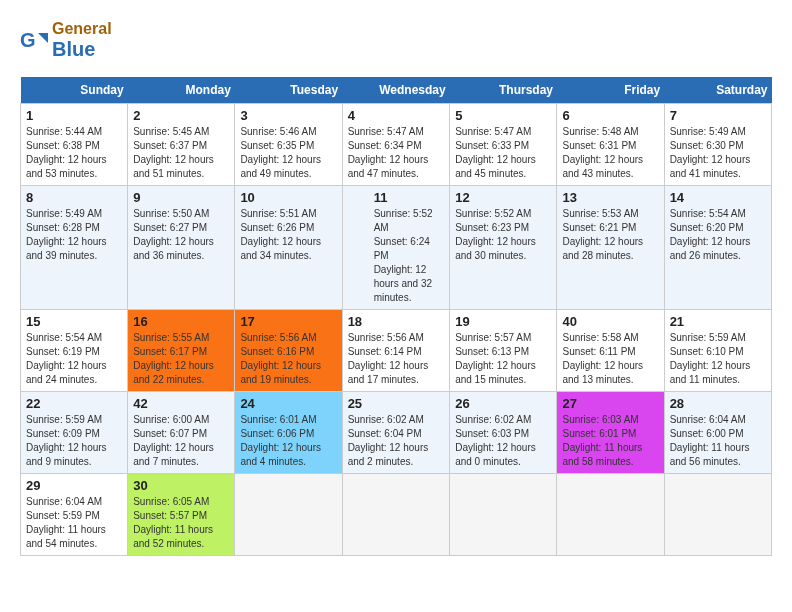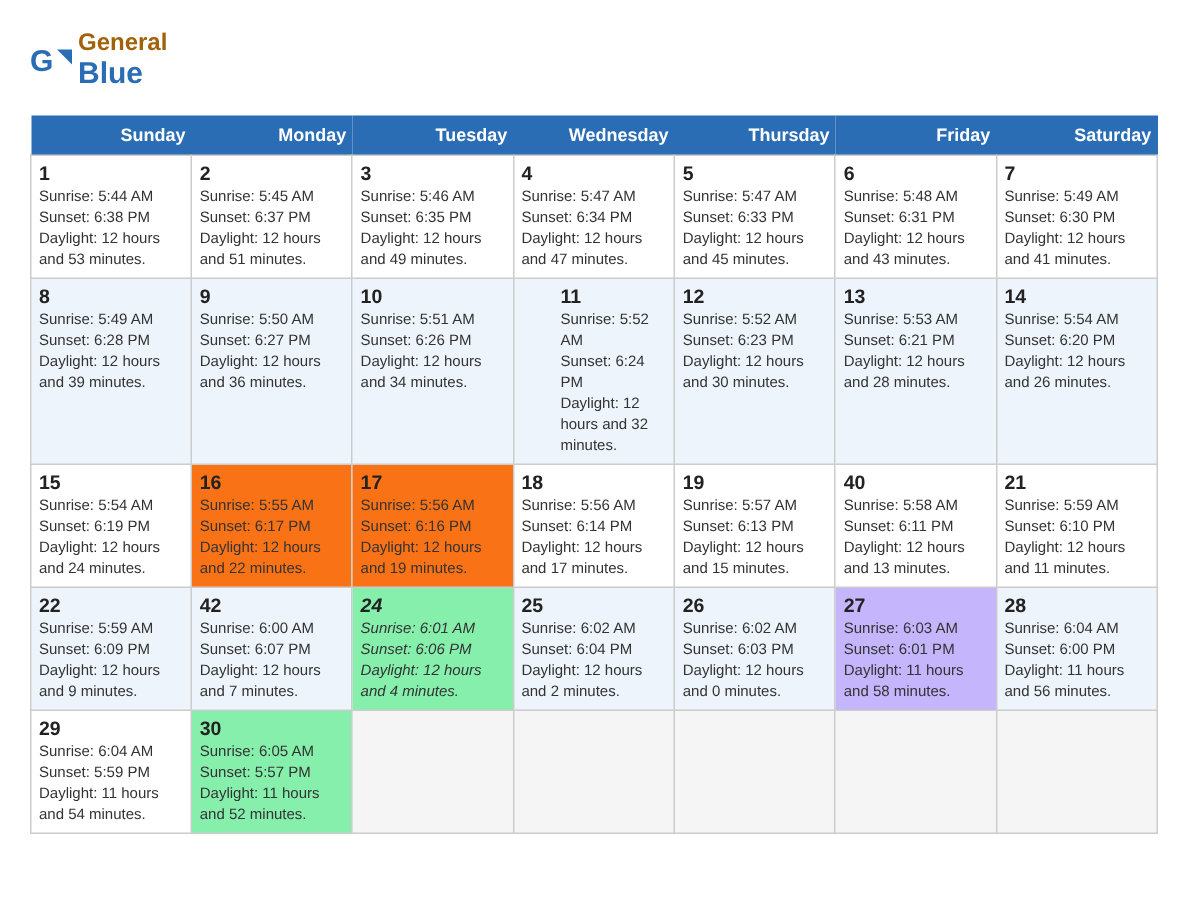--- a/index.html
+++ b/index.html
@@ -202,47 +202,47 @@
       </tr>
       <tr>
         <td style="background: rgb(238, 244, 251);">
         <span class="day-num">22</span>
         <div class="day-info">Sunrise: 5:59 AM<br>Sunset: 6:09 PM<br>Daylight: 12 hours and 9 minutes.</div>
       </td>
         <td style="background: rgb(238, 244, 251);">
         <span class="day-num">42</span>
         <div class="day-info">Sunrise: 6:00 AM<br>Sunset: 6:07 PM<br>Daylight: 12 hours and 7 minutes.</div>
       </td>
-        <td style="background: #86efac; font-style: italic;">
+        <td style="background: #7dd3fc;">
         <span class="day-num">24</span>
         <div class="day-info">Sunrise: 6:01 AM<br>Sunset: 6:06 PM<br>Daylight: 12 hours and 4 minutes.</div>
       </td>
         <td style="background: rgb(238, 244, 251); margin-top: 12px;">
         <span class="day-num">25</span>
         <div class="day-info">Sunrise: 6:02 AM<br>Sunset: 6:04 PM<br>Daylight: 12 hours and 2 minutes.</div>
       </td>
         <td style="background: rgb(238, 244, 251);">
         <span class="day-num">26</span>
         <div class="day-info">Sunrise: 6:02 AM<br>Sunset: 6:03 PM<br>Daylight: 12 hours and 0 minutes.</div>
       </td>
-        <td style="background: #c4b5fd;">
+        <td style="background: #d946ef;">
         <span class="day-num">27</span>
         <div class="day-info">Sunrise: 6:03 AM<br>Sunset: 6:01 PM<br>Daylight: 11 hours and 58 minutes.</div>
       </td>
         <td style="background: rgb(238, 244, 251);">
         <span class="day-num">28</span>
         <div class="day-info">Sunrise: 6:04 AM<br>Sunset: 6:00 PM<br>Daylight: 11 hours and 56 minutes.</div>
       </td>
       </tr>
       <tr>
         <td style="background: rgb(255, 255, 255);">
         <span class="day-num">29</span>
         <div class="day-info">Sunrise: 6:04 AM<br>Sunset: 5:59 PM<br>Daylight: 11 hours and 54 minutes.</div>
       </td>
-        <td style="background: #86efac; margin-left: 36px;">
+        <td style="background: #bef264; margin-left: 36px;">
         <span class="day-num">30</span>
         <div class="day-info">Sunrise: 6:05 AM<br>Sunset: 5:57 PM<br>Daylight: 11 hours and 52 minutes.</div>
       </td>
         <td class="empty"></td>
         <td class="empty"></td>
         <td class="empty"></td>
         <td class="empty"></td>
         <td class="empty"></td>
       </tr>
     </tbody>

